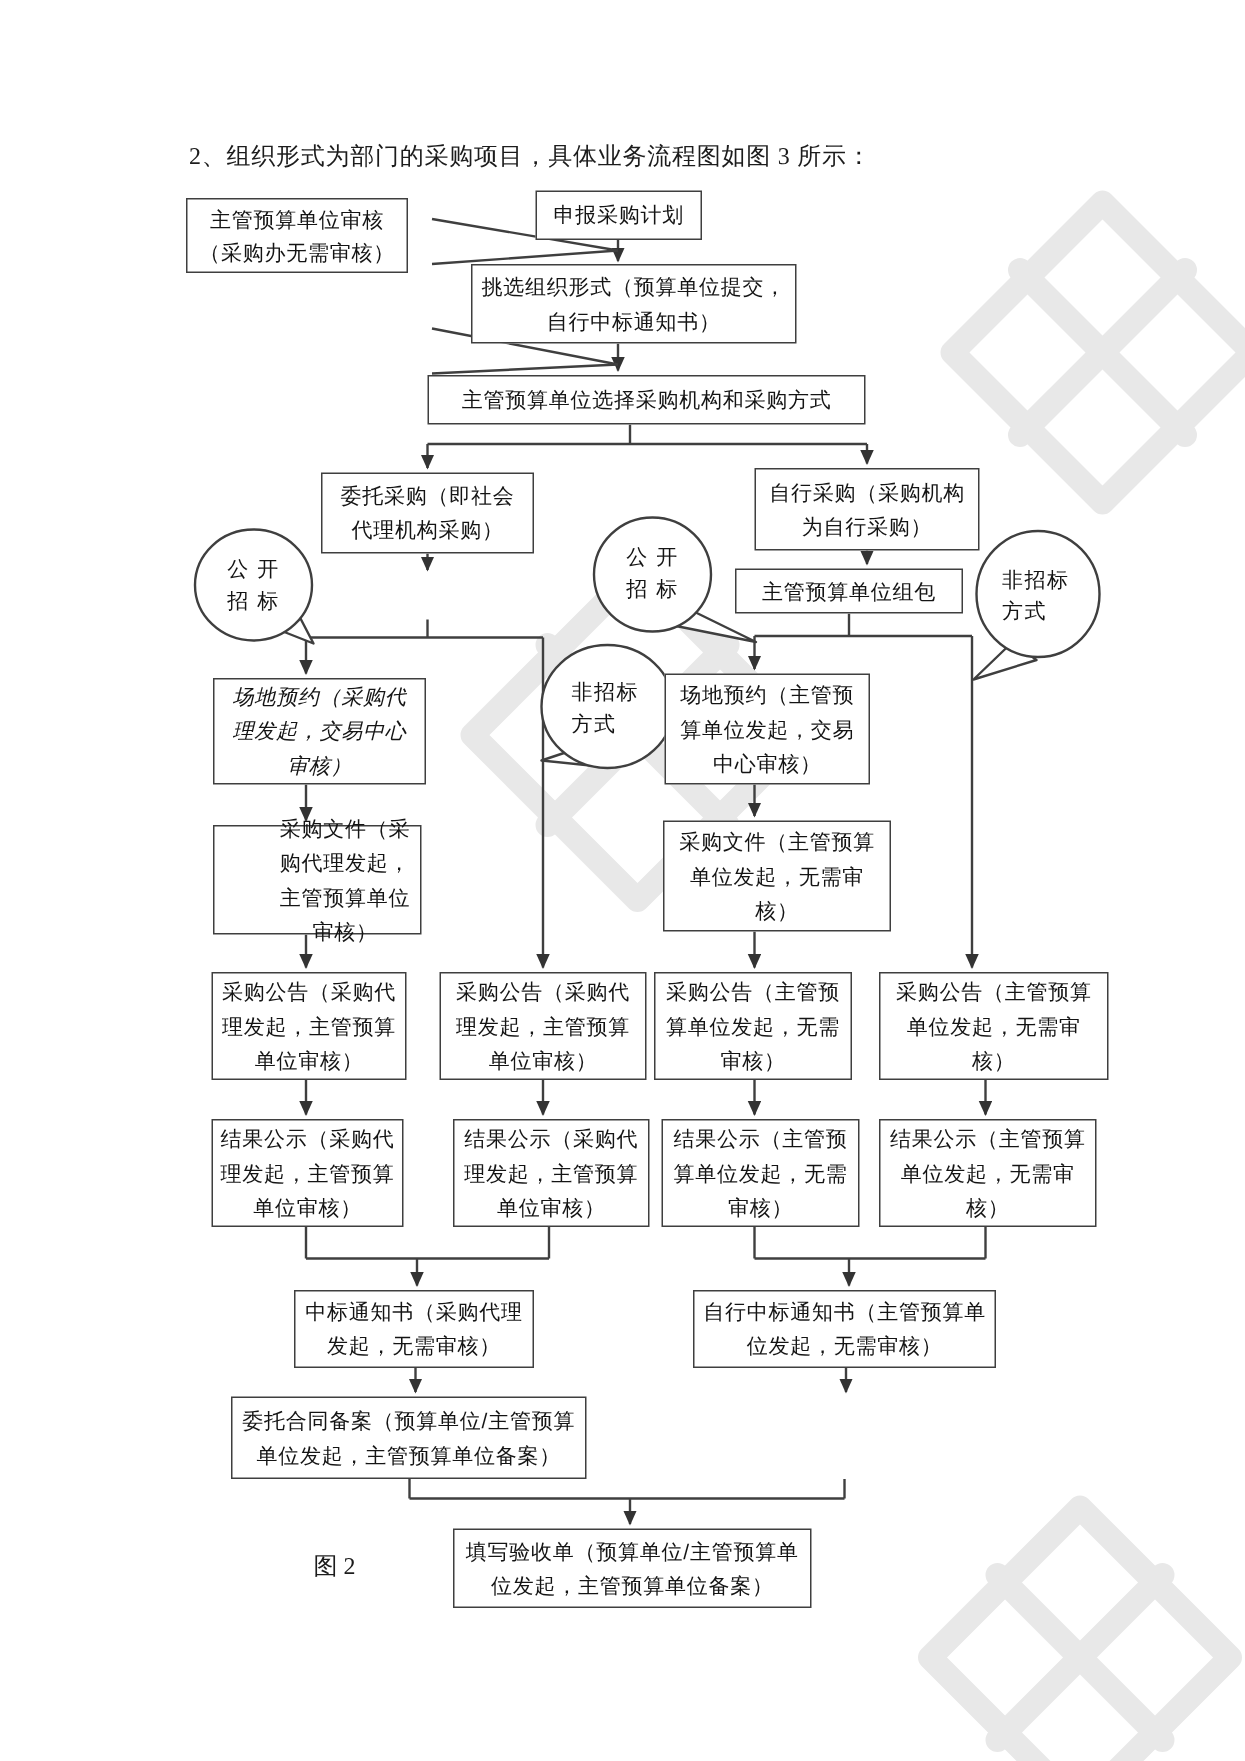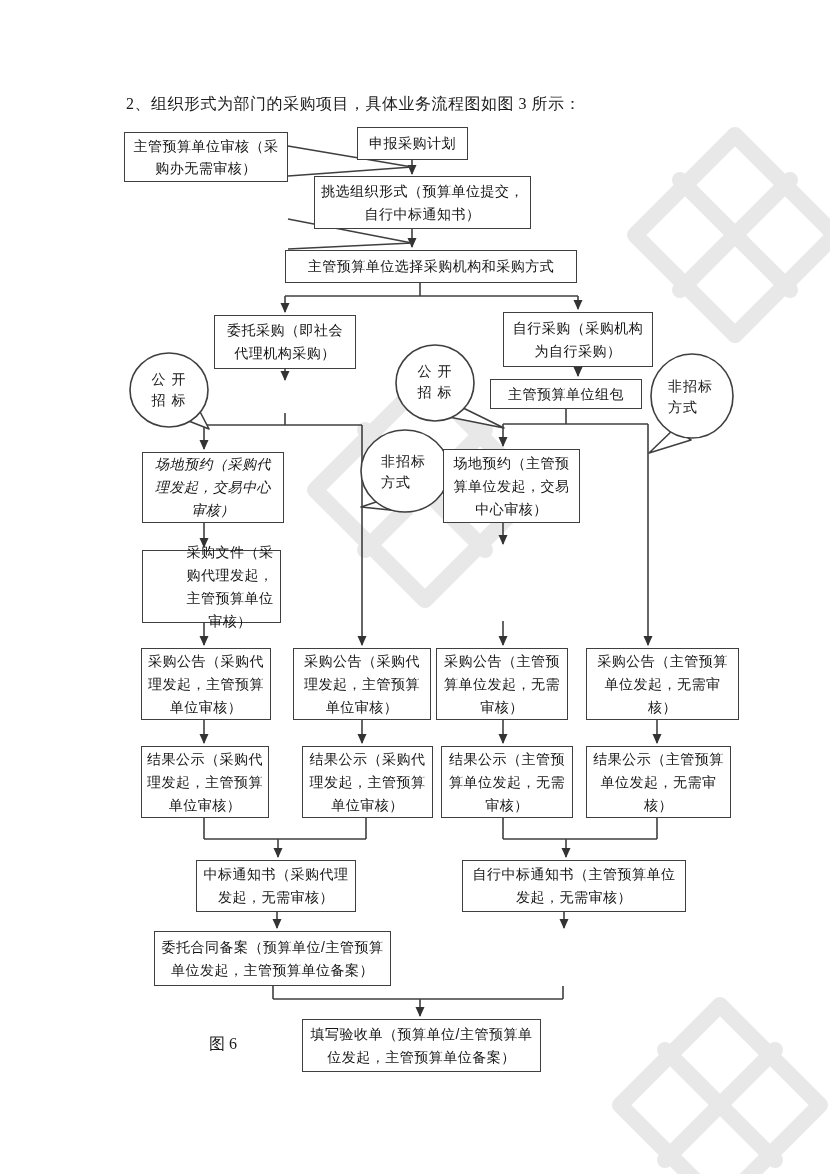--- a/index.html
+++ b/index.html
@@ -136,21 +136,21 @@
       </g>
       <g>
         <path d="M675 428 L649 453 L691 440 Z"></path>
           <ellipse cx="692" cy="396" rx="41" ry="42"></ellipse>
       </g>
     </g>
   </svg>
 
   <div class="title">2、组织形式为部门的采购项目，具体业务流程图如图 3 所示：</div>
 
-  <div class="node small" style="left:124px;top:132px;width:164px;height:50px;">
+  <div class="node small" style="left:124px;top:132px;width:148px;height:50px;">
     <span>主管预算单位审核（采购办无需审核）</span>
   </div>
 
   <div class="node" style="left:357px;top:127px;width:111px;height:33px;">
     <span>申报采购计划</span>
   </div>
 
   <div class="node" style="left:314px;top:176px;width:217px;height:53px;">
     <span>挑选组织形式（预算单位提交，自行中标通知书）</span>
   </div>
@@ -178,20 +178,23 @@
   </div>
 
   <div class="node" style="left:443px;top:449px;width:137px;height:74px;">
     <span>场地预约（主管预算单位发起，交易中心审核）</span>
   </div>
 
   <div class="node" style="left:142px;top:550px;width:139px;height:73px;padding-left:42px;">
     <span>采购文件（采购代理发起，主管预算单位审核）</span>
   </div>
 
+  <div class="node" style="left:442px;top:547px;width:152px;height:74px;">
+    <span>采购文件（主管预算单位发起，无需审核）</span>
+  </div>
 
   <div class="node" style="left:141px;top:648px;width:130px;height:72px;">
     <span>采购公告（采购代理发起，主管预算单位审核）</span>
   </div>
 
   <div class="node" style="left:293px;top:648px;width:138px;height:72px;">
     <span>采购公告（采购代理发起，主管预算单位审核）</span>
   </div>
 
   <div class="node" style="left:436px;top:648px;width:132px;height:72px;">
@@ -215,21 +218,21 @@
   </div>
 
   <div class="node" style="left:586px;top:746px;width:145px;height:72px;">
     <span>结果公示（主管预算单位发起，无需审核）</span>
   </div>
 
   <div class="node" style="left:196px;top:860px;width:160px;height:52px;">
     <span>中标通知书（采购代理发起，无需审核）</span>
   </div>
 
-  <div class="node" style="left:462px;top:860px;width:224px;height:52px;">
+  <div class="node" style="left:462px;top:860px;width:202px;height:52px;">
     <span>自行中标通知书（主管预算单位发起，无需审核）</span>
   </div>
 
   <div class="node" style="left:154px;top:931px;width:237px;height:55px;">
     <span>委托合同备案（预算单位/主管预算单位发起，主管预算单位备案）</span>
   </div>
 
 
   <div class="node" style="left:302px;top:1019px;width:239px;height:53px;">
     <span>填写验收单（预算单位/主管预算单位发起，主管预算单位备案）</span>
@@ -245,15 +248,15 @@
   </div>
   <div class="bubble-text left" style="left:381px;top:451px;width:62px;">
     <span>非招标</span>
       <span>方式</span>
   </div>
   <div class="bubble-text left" style="left:668px;top:376px;width:60px;">
     <span>非招标</span>
       <span>方式</span>
   </div>
 
-  <div class="caption">图 6</div>
+  <div class="caption">图 2</div>
 
 </div>
 
 </body></html>

